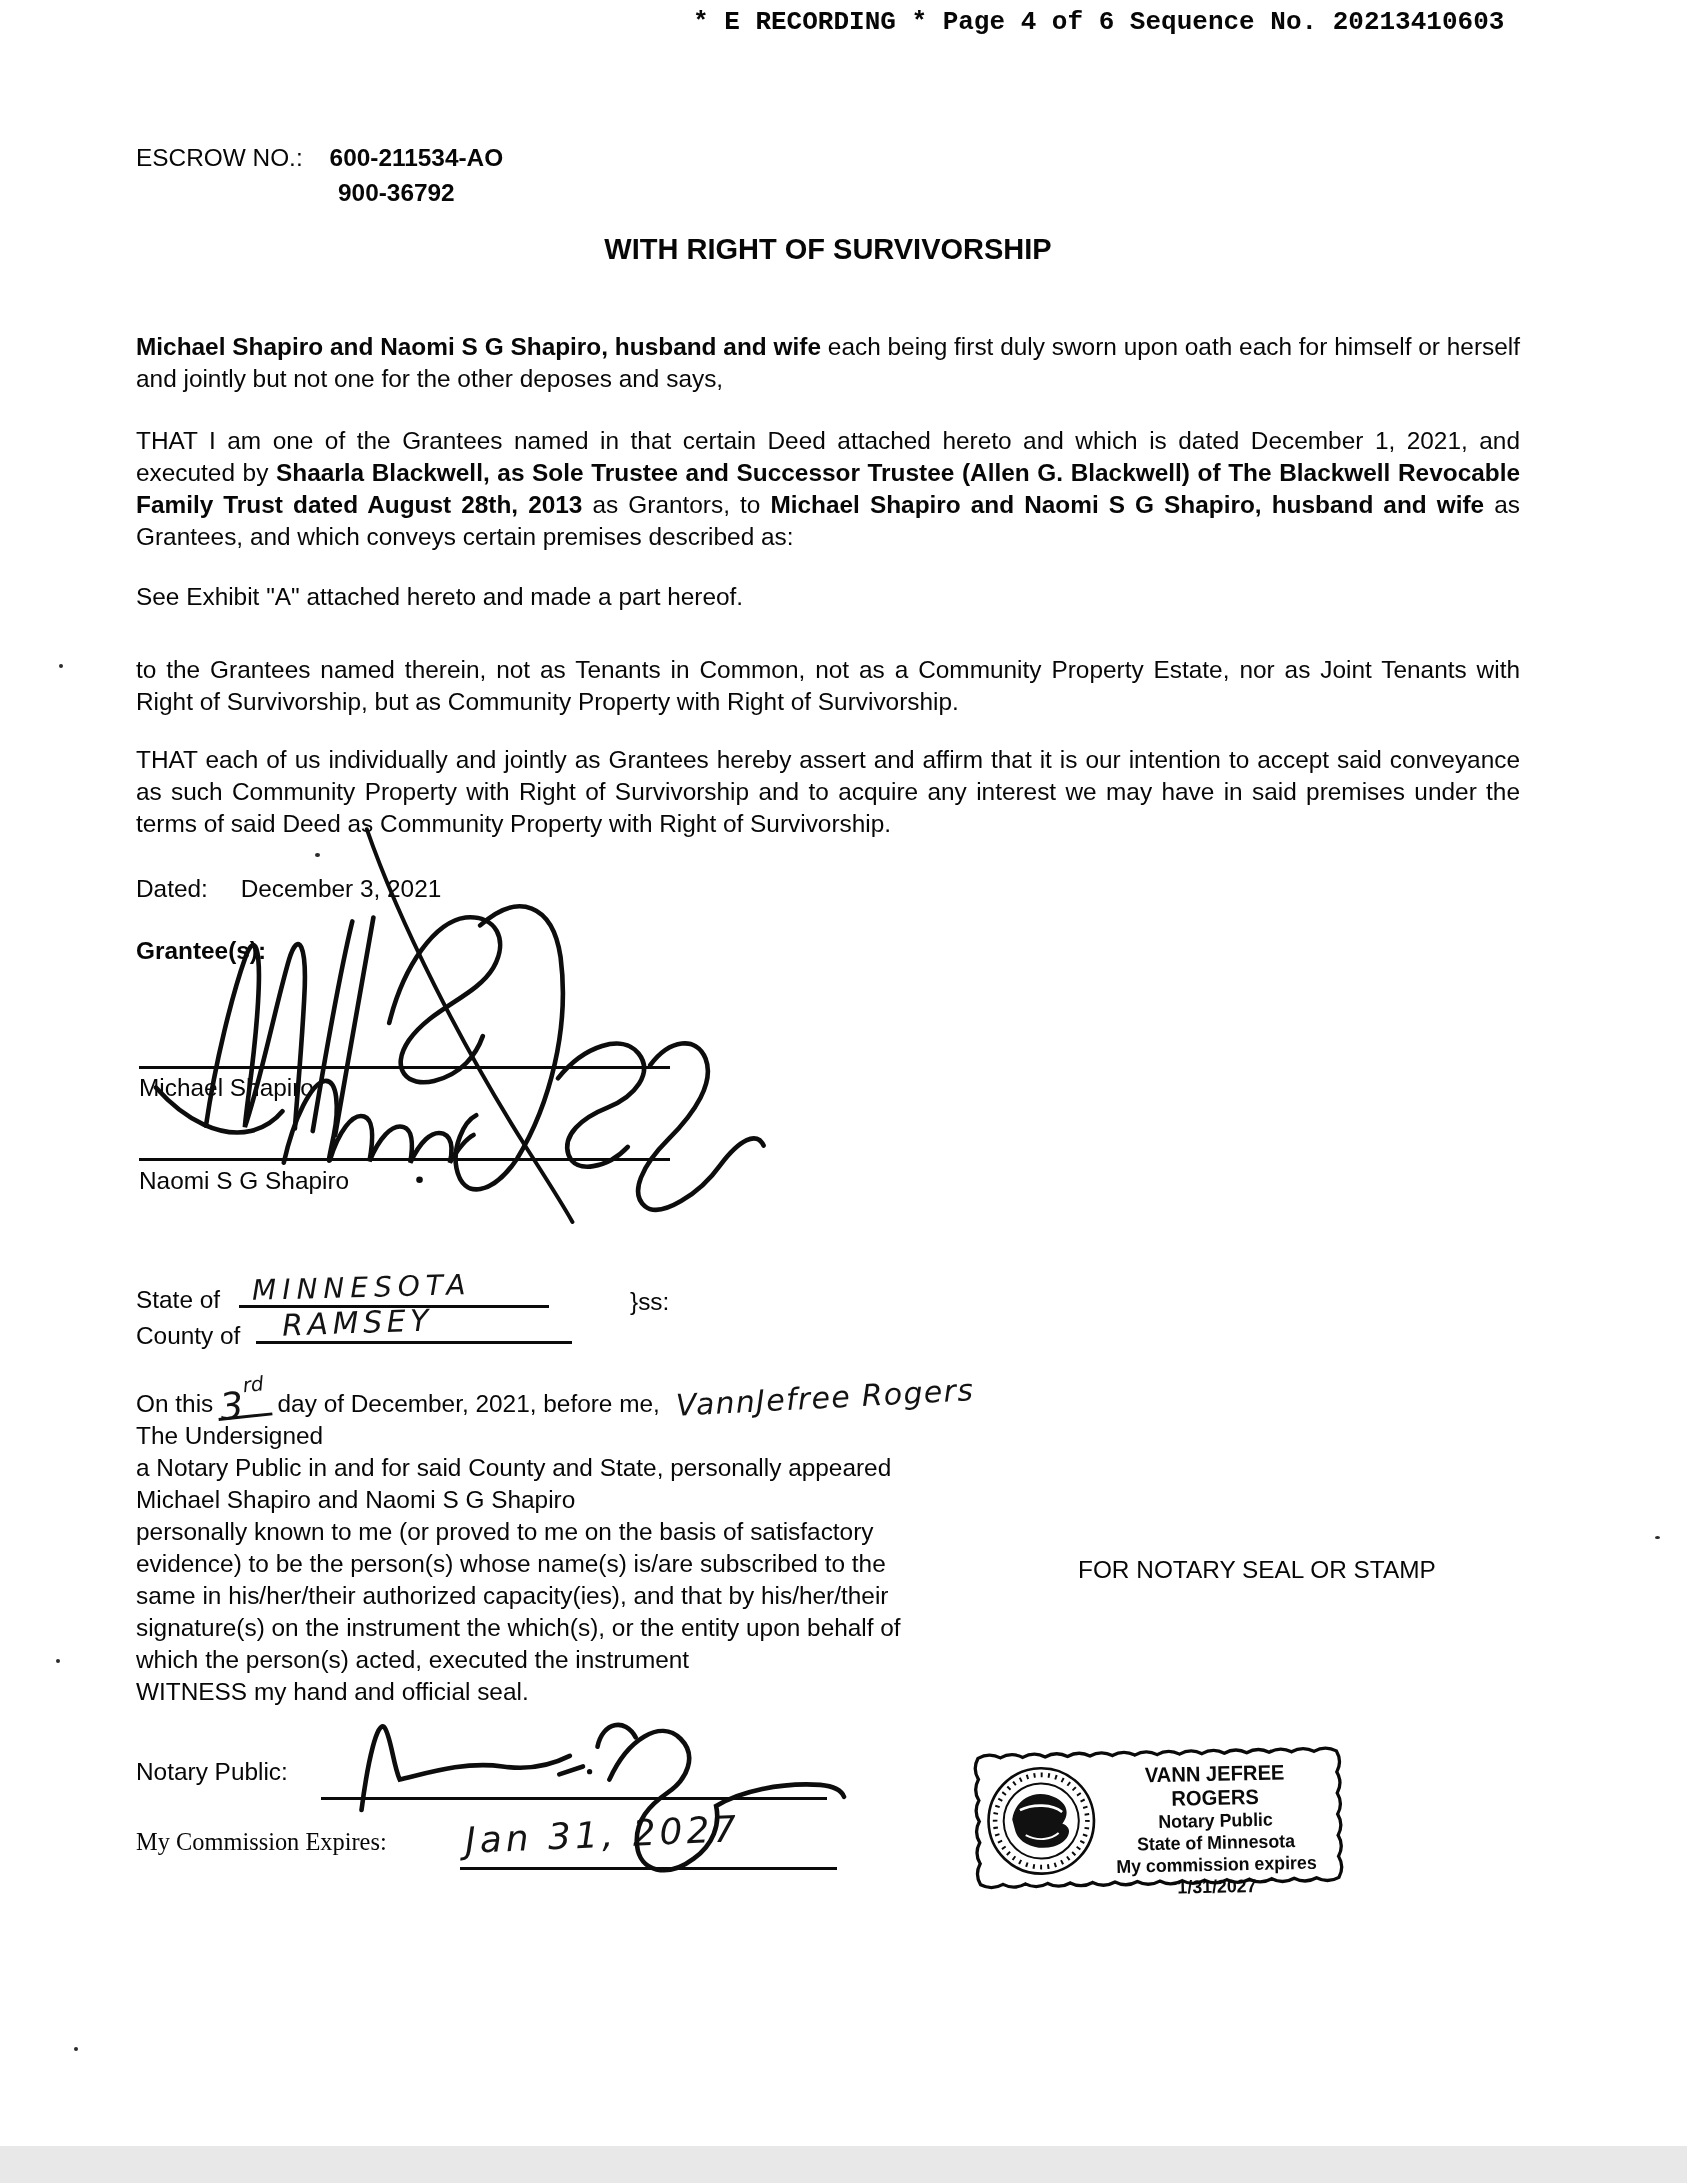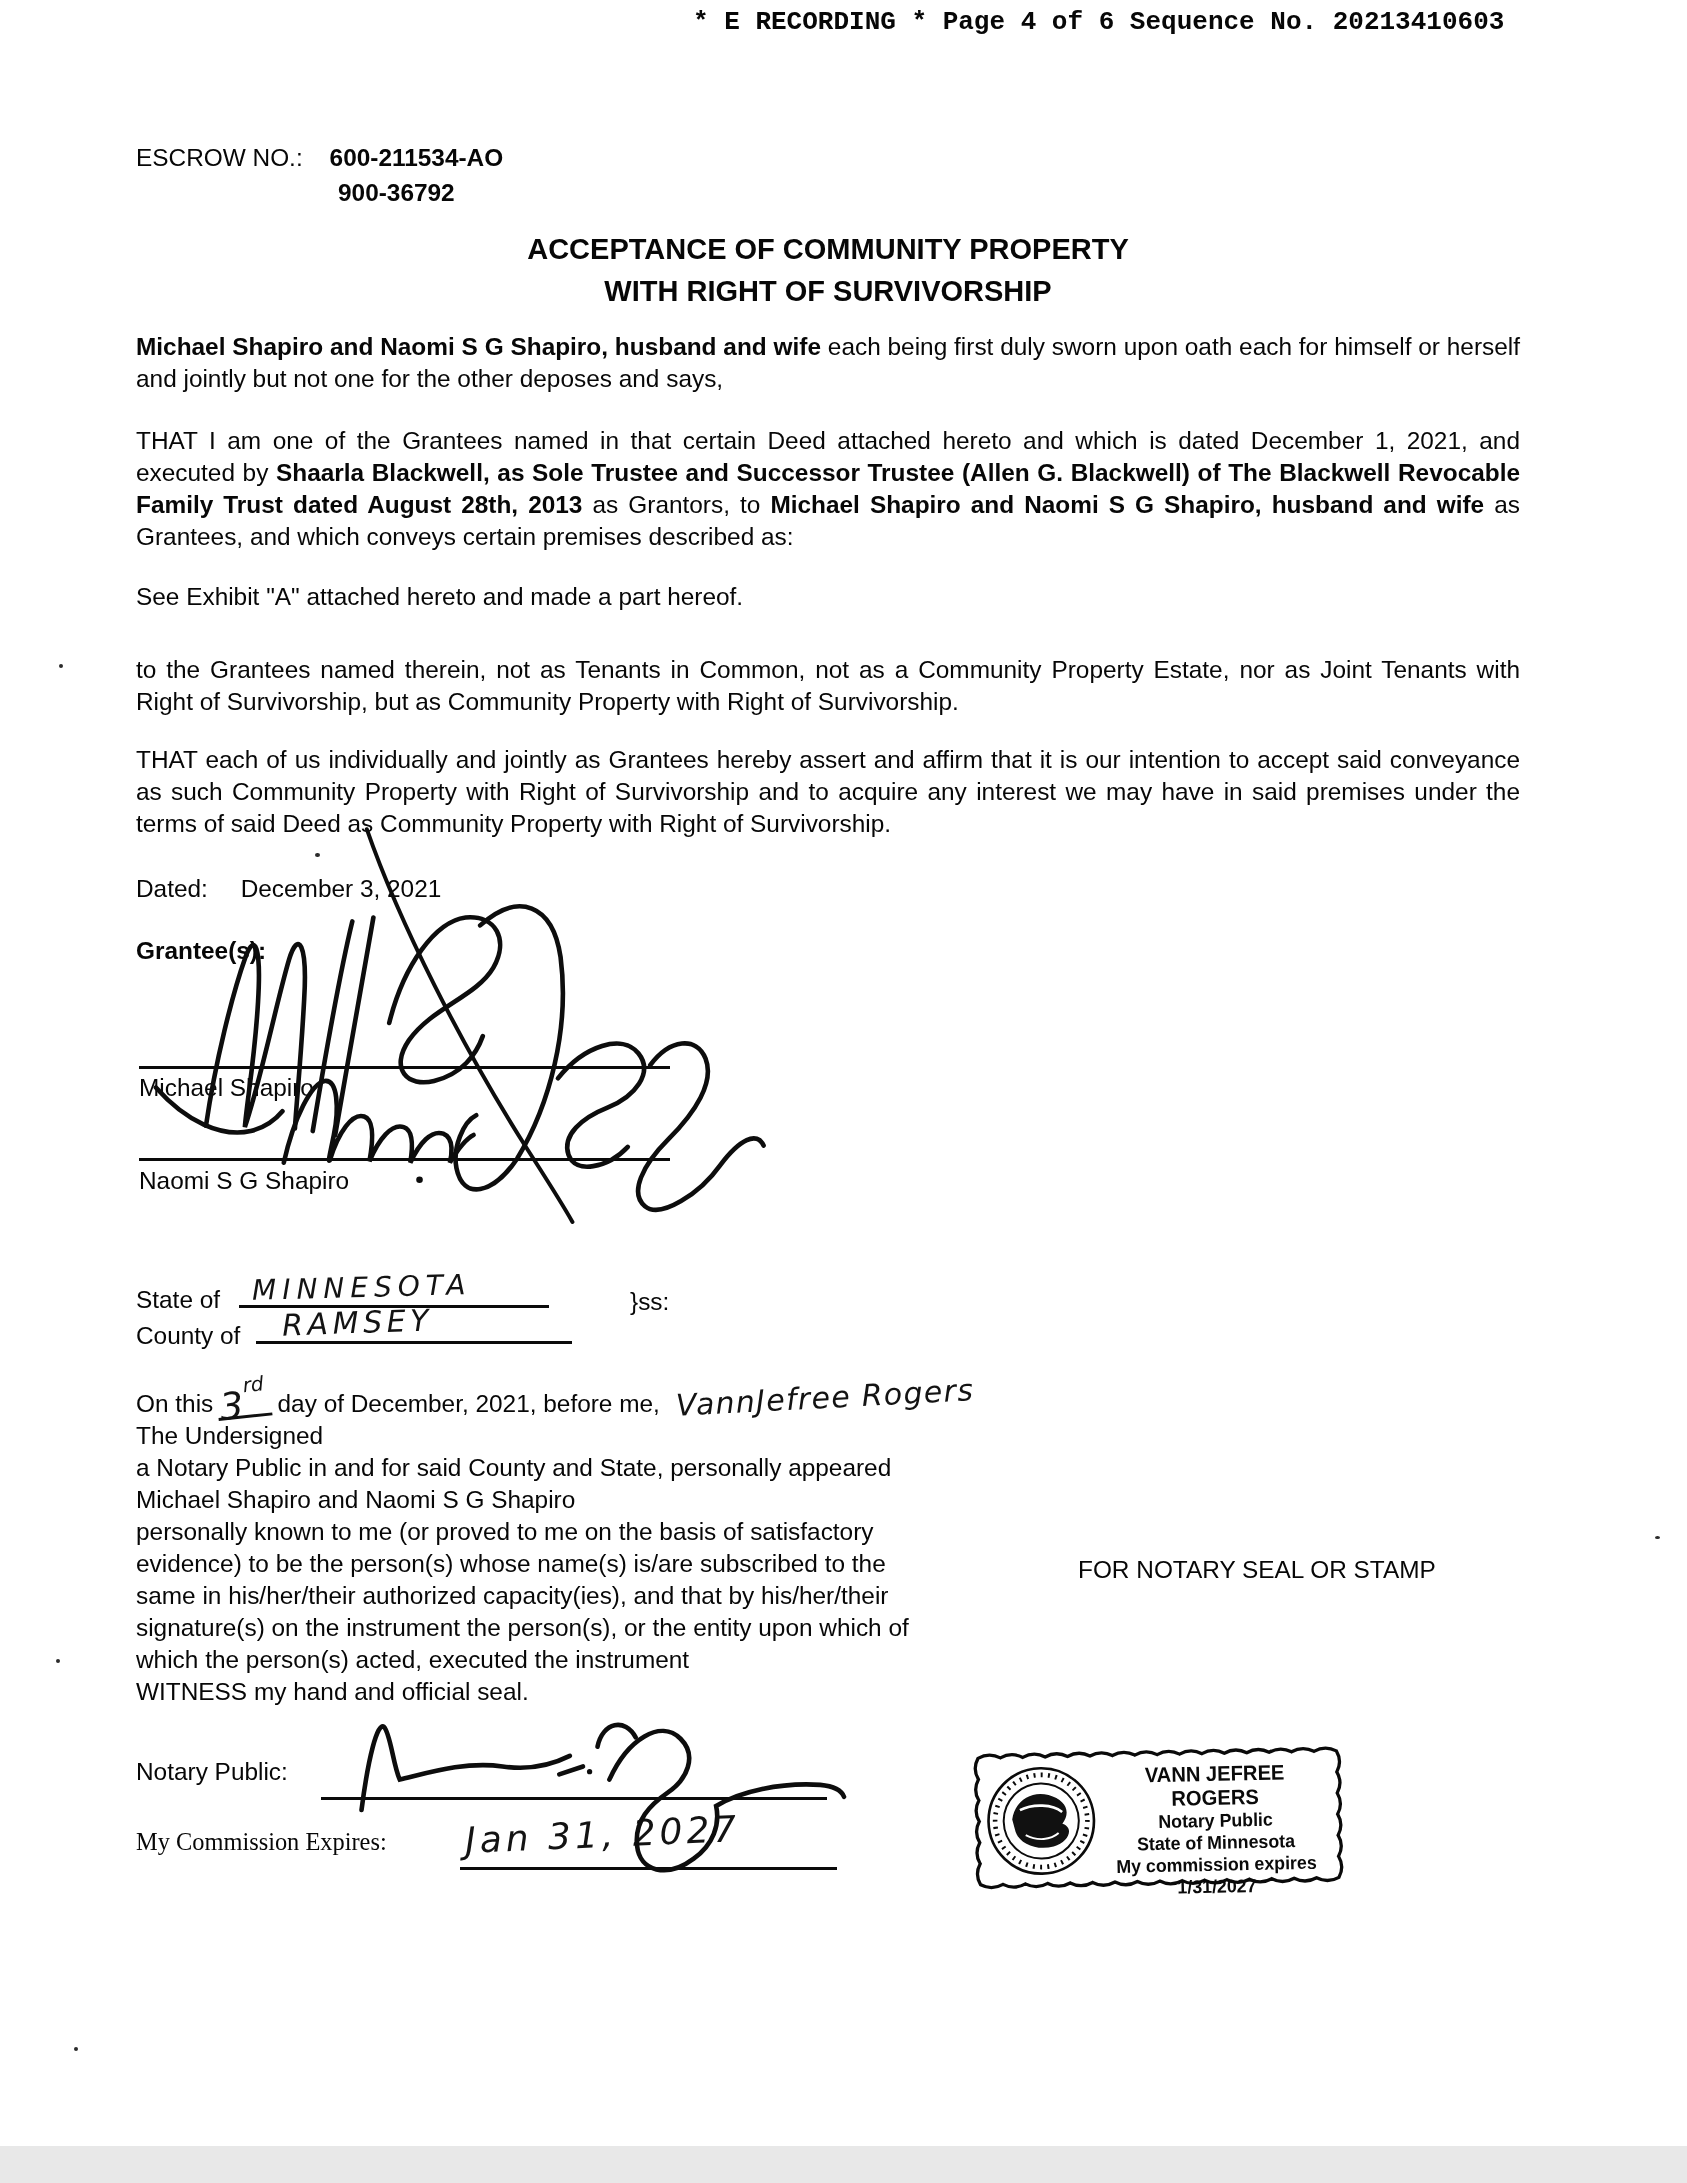--- a/index.html
+++ b/index.html
@@ -80,21 +80,20 @@
 
   <div class="mono-header">* E RECORDING * Page 4 of 6 Sequence No. 20213410603</div>
 
   <div class="abs" style="left:136px;top:144px;">
     <span class="escrow-label">ESCROW NO.:</span>
     <span class="escrow-num" style="margin-left:24px;">600-211534-AO</span>
   </div>
   <div class="abs escrow-num" style="left:338px;top:179px;">900-36792</div>
 
   <div class="title-block">
-    <div>ACCEPTANCE OF COMMUNITY PROPERTY</div>
     <div>WITH RIGHT OF SURVIVORSHIP</div>
   </div>
 
   <p class="para body-text just" style="top:331px;"><span class="b">Michael Shapiro and Naomi S G Shapiro, husband and wife</span><span> each being first duly sworn upon oath each for himself or herself and jointly but not one for the other deposes and says,</span></p>
 
   <p class="para body-text just" style="top:425px;"><span>THAT I am one of the Grantees named in that certain Deed attached hereto and which is dated December 1, 2021, and executed by </span><span class="b">Shaarla Blackwell, as Sole Trustee and Successor Trustee (Allen G. Blackwell) of The Blackwell Revocable Family Trust dated August 28th, 2013</span><span> as Grantors, to </span><span class="b">Michael Shapiro and Naomi S G Shapiro, husband and wife</span><span> as Grantees, and which conveys certain premises described as:</span></p>
 
   <p class="para body-text" style="top:581px;">See Exhibit "A" attached hereto and made a part hereof.</p>
 
   <p class="para body-text just" style="top:654px;">to the Grantees named therein, not as Tenants in Common, not as a Community Property Estate, nor as Joint Tenants with Right of Survivorship, but as Community Property with Right of Survivorship.</p>
@@ -131,21 +130,21 @@
   <div class="notary-lines">
     <div class="ln">
       <span>On this</span><span class="hand day-hand"><span>3</span><sup>rd</sup></span><span>day of December, 2021, before me,</span><span class="hand scrawl">VannJefree Rogers</span>
     </div>
     <div class="ln">The Undersigned</div>
     <div class="ln">a Notary Public in and for said County and State, personally appeared</div>
     <div class="ln">Michael Shapiro and Naomi S G Shapiro</div>
     <div class="ln">personally known to me (or proved to me on the basis of satisfactory</div>
     <div class="ln">evidence) to be the person(s) whose name(s) is/are subscribed to the</div>
     <div class="ln">same in his/her/their authorized capacity(ies), and that by his/her/their</div>
-    <div class="ln">signature(s) on the instrument the person(s), or the entity upon which of</div>
+    <div class="ln">signature(s) on the instrument the which(s), or the entity upon behalf of</div>
     <div class="ln">which the person(s) acted, executed the instrument</div>
     <div class="ln">WITNESS my hand and official seal.</div>
   </div>
 
   <div class="seal-caption">FOR NOTARY SEAL OR STAMP</div>
 
   <div class="abs body-text" style="left:136px;top:1756px;text-align:right;">Notary Public:</div>
   <div class="sig-line" style="left:321px;top:1797px;width:506px;"></div>
 
   <div class="abs body-text" style="left:136px;top:1826px;font-family:Liberation Serif, serif;">My Commission Expires:</div>

